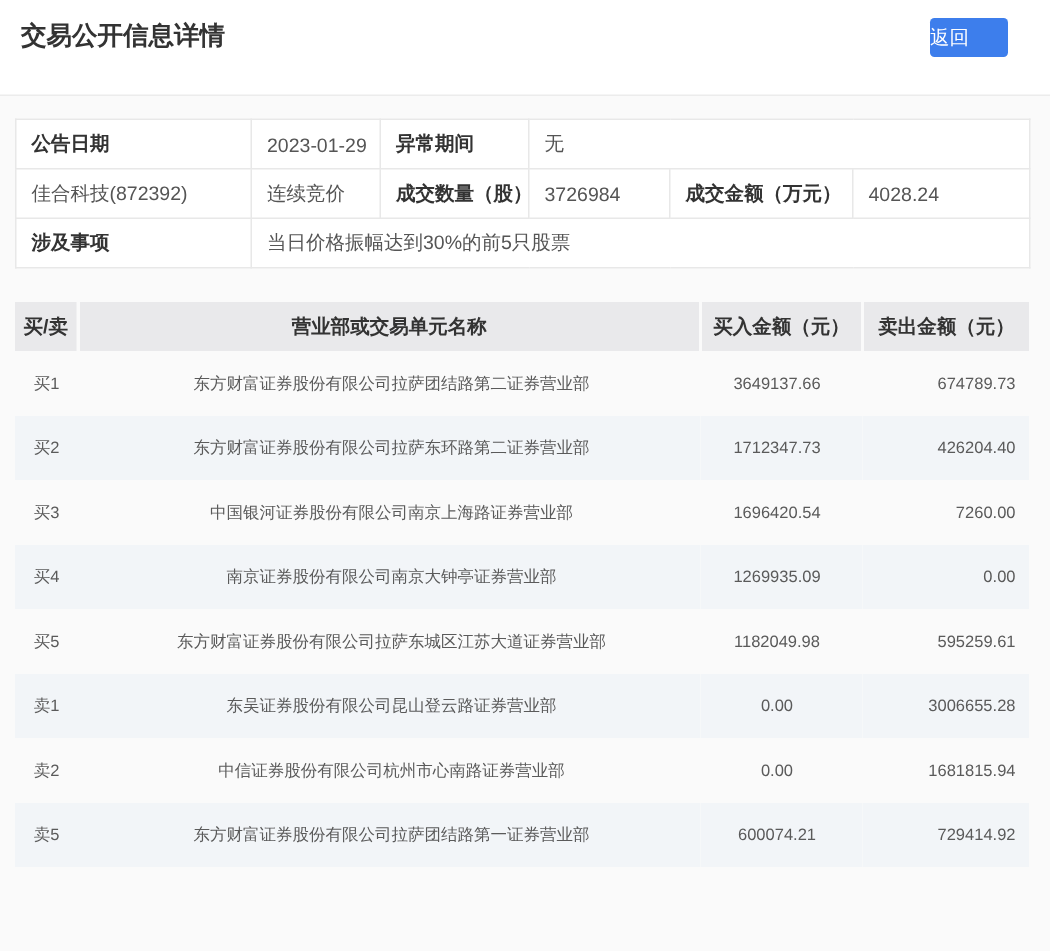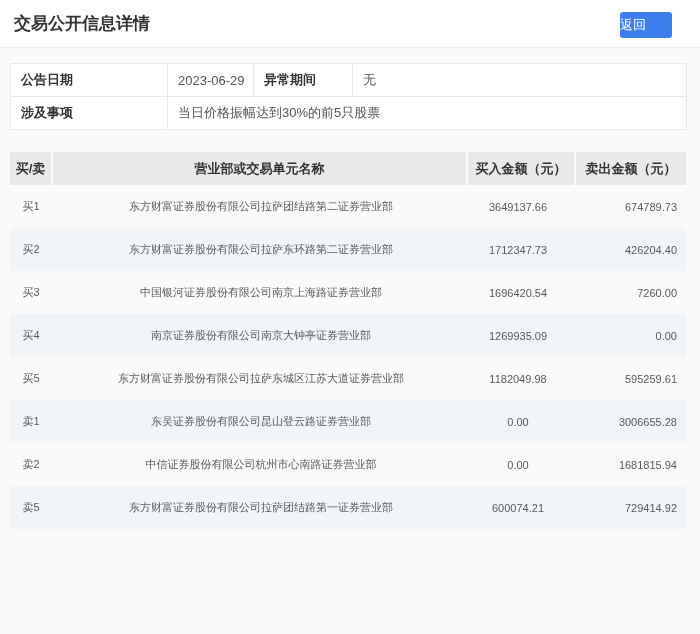--- a/index.html
+++ b/index.html
@@ -4,21 +4,21 @@
 <style>
   * { margin: 0; padding: 0; box-sizing: border-box; }
   html, body {
     width: 700px; height: 634px; overflow: hidden;
     background: #fafafa;
     font-family: "Liberation Sans", "DejaVu Sans", sans-serif;
     font-size: 13px; color: #555;
   }
   
   .topbar {
-    position: relative; height: 48px; background: #ffffff;
+    position: relative; height: 64px; background: #ffffff;
     border-bottom: 1px solid #ececec;
   }
   .page-title {
     position: absolute; left: 14px; top: 0; line-height: 48px;
     font-size: 17px; font-weight: bold; color: #333;
   }
   .back-btn {
     position: absolute; right: 28px; top: 12px;
     width: 52px; height: 26px; line-height: 26px;
     background: #3d7eec; color: #ffffff; text-align: left;
@@ -72,23 +72,31 @@
       <col style="width:157px">
         <col style="width:86px">
         <col style="width:99px">
       <col style="width:94px">
         <col style="width:122px">
         <col style="width:118px">
     </colgroup>
     <tbody>
         <tr>
       <td class="lbl">公告日期</td>
-      <td>2023-06-29</td>
+      <td>2023-01-29</td>
       <td class="lbl">异常期间</td>
       <td colspan="3">无</td>
+    </tr>
+    <tr>
+      <td>佳合科技(872392)</td>
+      <td>连续竞价</td>
+      <td class="lbl">成交数量（股）</td>
+      <td>3726984</td>
+      <td class="lbl">成交金额（万元）</td>
+      <td>4028.24</td>
     </tr>
     <tr>
       <td class="lbl">涉及事项</td>
       <td colspan="5">当日价格振幅达到30%的前5只股票</td>
     </tr>
   </tbody>
     </table>
 
   <table class="trade-table">
     <colgroup>

